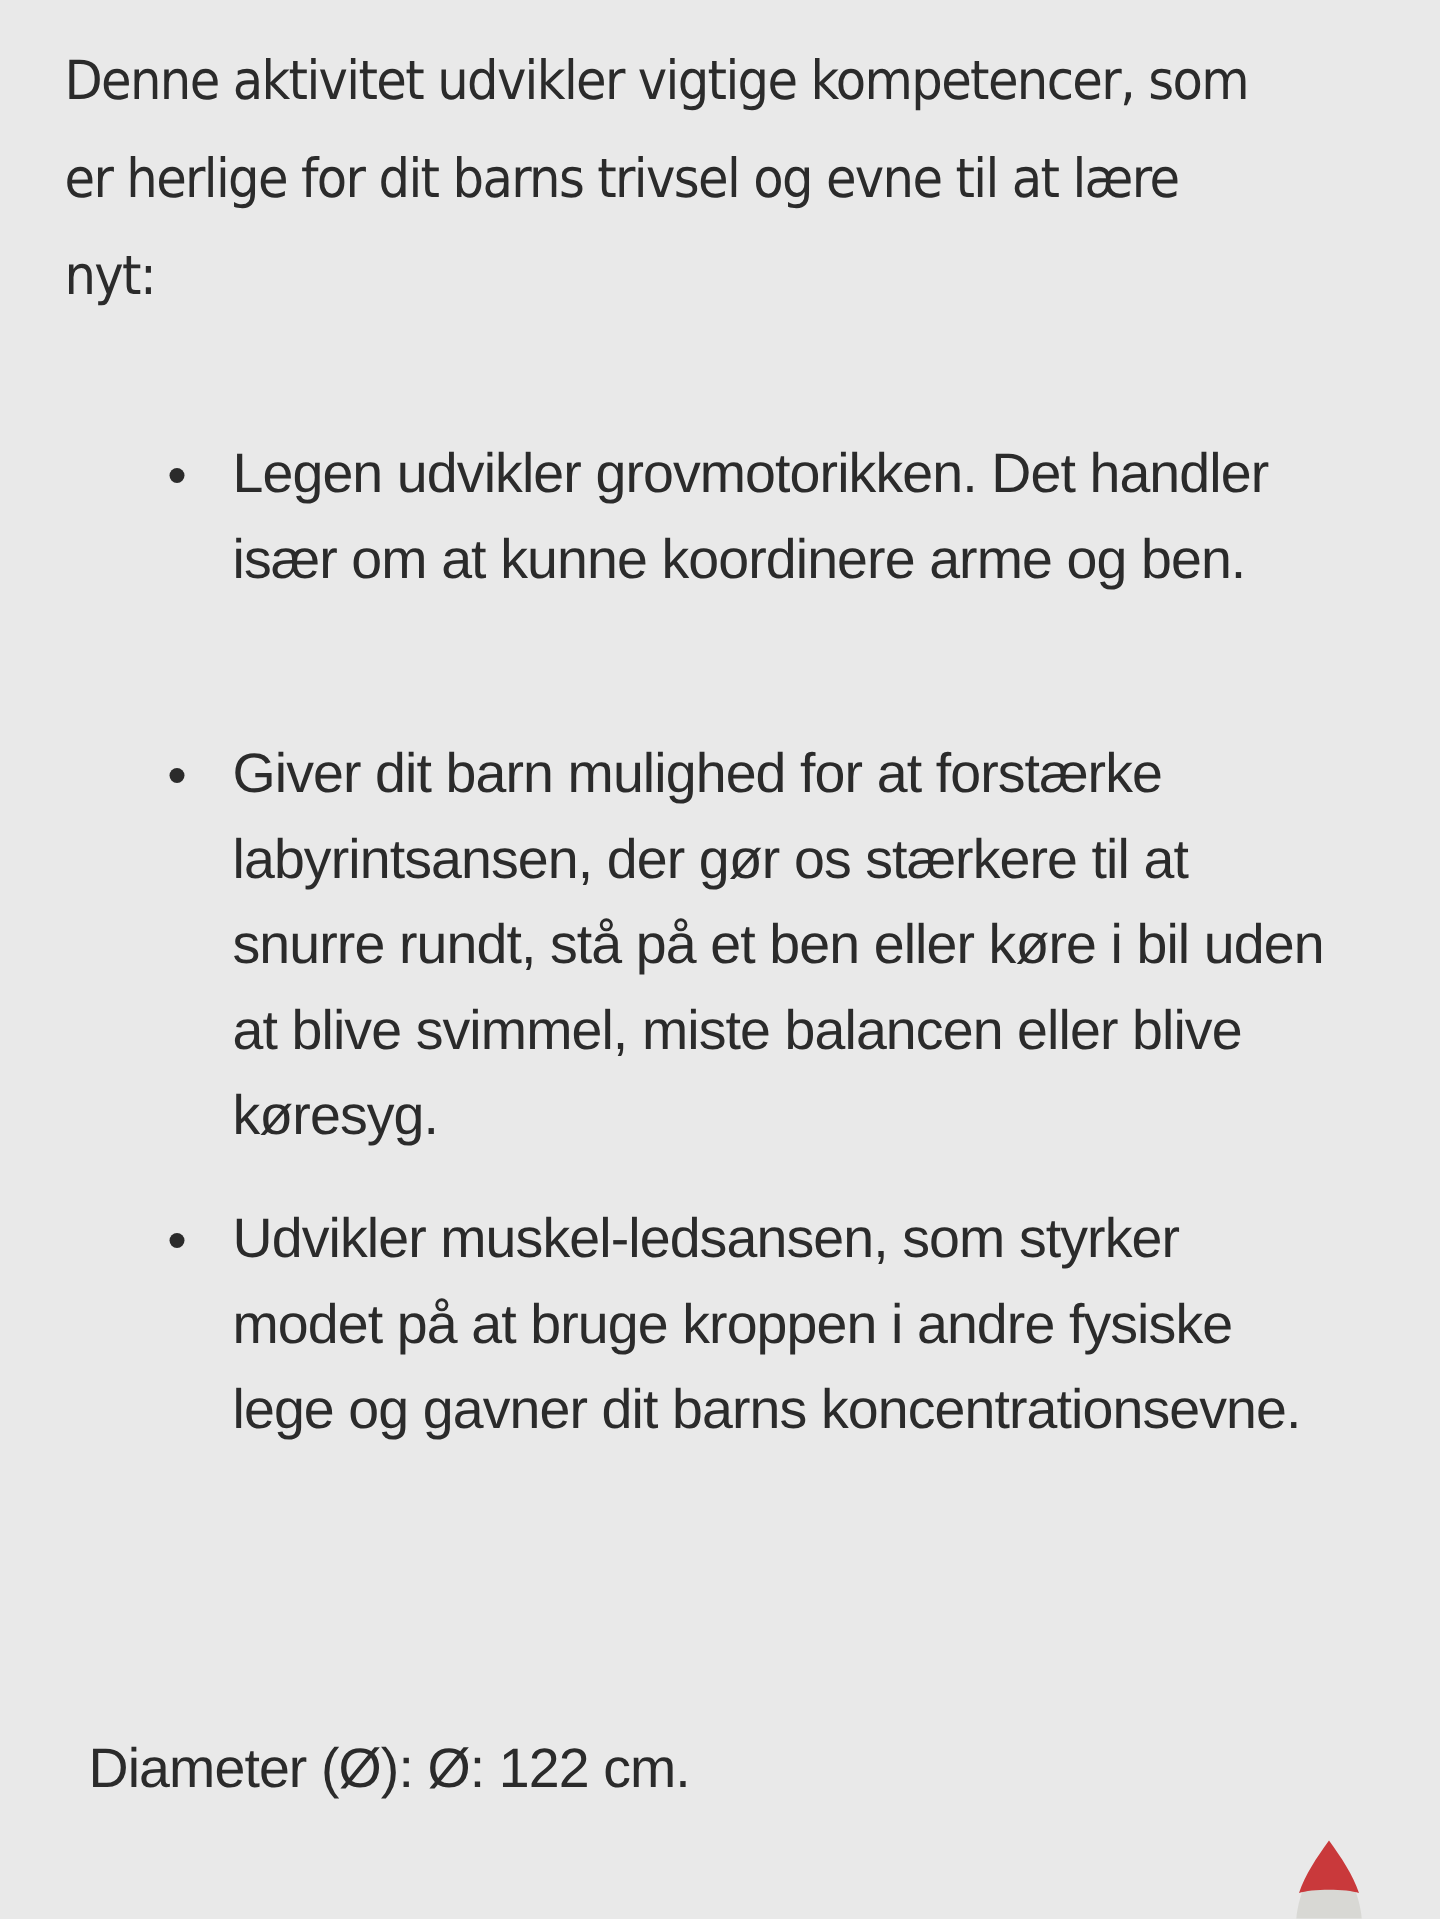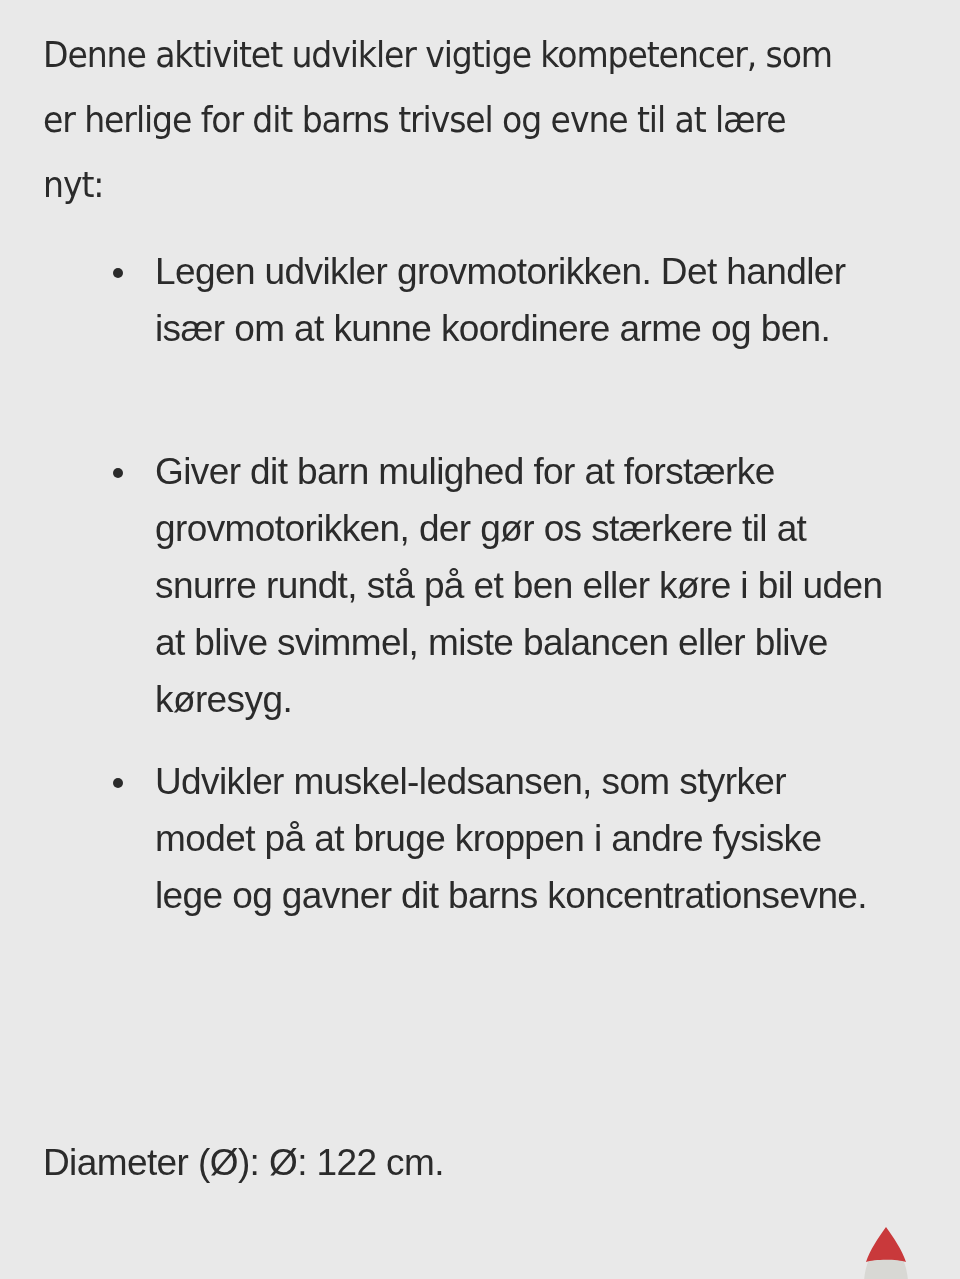--- a/index.html
+++ b/index.html
@@ -39,20 +39,21 @@
     }
     .bullet-item {
       position: absolute;
       left: 155px;
       width: 740px;
       font-family: "Liberation Sans", sans-serif;
       font-size: 37px;
       line-height: 57px;
       color: #2b2b2b;
       letter-spacing: -0.6px;
+      margin-top: 44px;
     }
     .bullet-item .dot {
       position: absolute;
       left: -42px;
       top: 25px;
       width: 10px;
       height: 10px;
       border-radius: 50%;
       background: #2b2b2b;
     }
@@ -62,42 +63,42 @@
     .specs {
       position: absolute;
       left: 43px;
       top: 1134px;
       font-family: "Liberation Sans", sans-serif;
       font-size: 37px;
       line-height: 57px;
       color: #2b2b2b;
       letter-spacing: -0.6px;
     }
-    .specs div { margin: 0; }
+    .specs div { margin: 16px; }
     .rocket {
       position: absolute;
       left: 858px;
       top: 1224px;
       width: 56px;
       height: 60px;
     }
   </style>
 </head>
 <body>
 
 <h2 class="heading">Denne aktivitet udvikler vigtige kompetencer, som er herlige for dit barns trivsel og evne til at lære nyt:</h2>
 
 <ul class="bullets">
   <li class="bullet-item item-1">
     <span class="dot"></span>
     <span>Legen udvikler grovmotorikken. Det handler især om at kunne koordinere arme og ben.</span>
   </li>
   <li class="bullet-item item-2">
     <span class="dot"></span>
-    <span>Giver dit barn mulighed for at forstærke grovmotorikken, der gør os stærkere til at snurre rundt, stå på et ben eller køre i bil uden at blive svimmel, miste balancen eller blive køresyg.</span>
+    <span>Giver dit barn mulighed for at forstærke labyrintsansen, der gør os stærkere til at snurre rundt, stå på et ben eller køre i bil uden at blive svimmel, miste balancen eller blive køresyg.</span>
   </li>
   <li class="bullet-item item-3">
     <span class="dot"></span>
     <span>Udvikler muskel-ledsansen, som styrker modet på at bruge kroppen i andre fysiske lege og gavner dit barns koncentrationsevne.</span>
   </li>
 </ul>
 
 <div class="specs">
   <div>Diameter (Ø): Ø: 122 cm.</div>
 </div>

